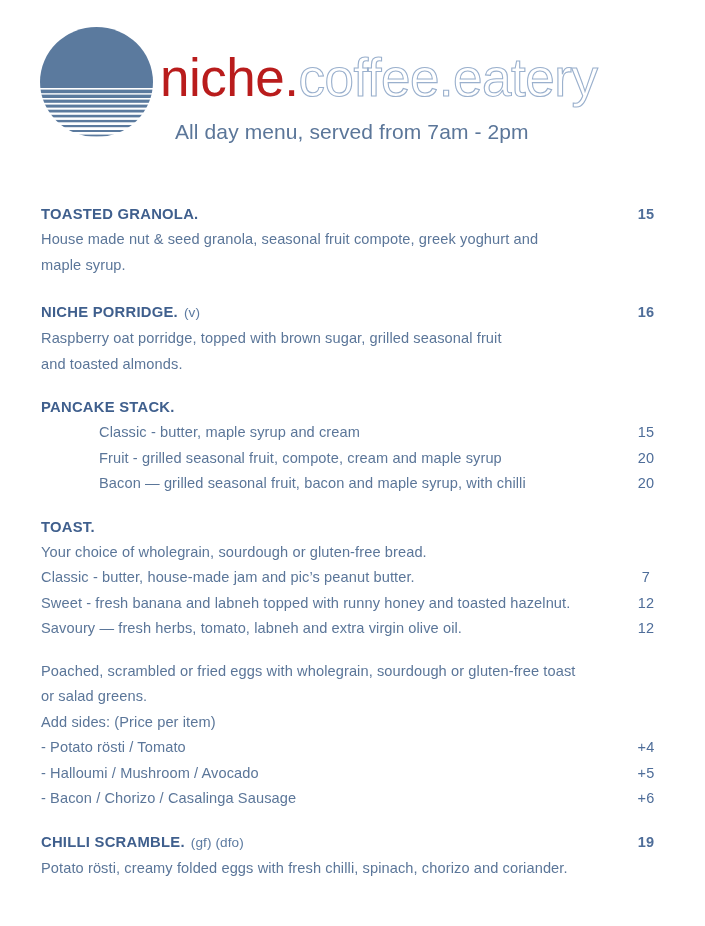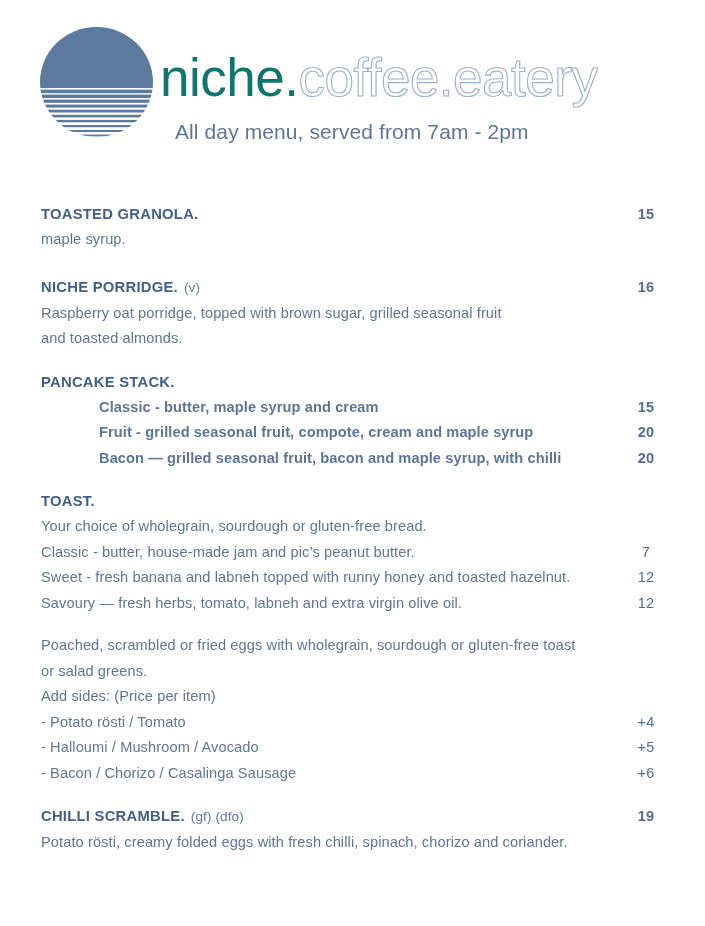--- a/index.html
+++ b/index.html
@@ -44,21 +44,21 @@
     top: 47px;
     height: 62px;
     white-space: nowrap;
     line-height: 62px;
   }
   .wm-solid {
     font-family: "Liberation Sans", sans-serif;
     font-size: 53px;
     font-weight: 400;
     letter-spacing: -0.5px;
-    color: #0f766e;
+    color: #b91c1c;
     vertical-align: baseline;
   }
   .wm-outline {
     font-family: "Liberation Sans", sans-serif;
     font-size: 53px;
     font-weight: 400;
     letter-spacing: -0.5px;
     color: transparent;
     -webkit-text-stroke: 1.1px #9ab0cd;
     text-stroke: 1.1px #9ab0cd;
@@ -124,21 +124,21 @@
     font-size: 14.6px;
     font-weight: 400;
     color: #5b7699;
     line-height: 25.5px;
     letter-spacing: 0.1px;
   }
   .desc .price { line-height: 25.5px; }
 
   .subitem {
     font-size: 14.6px;
-    font-weight: 700;
+    font-weight: 400;
     color: #5b7699;
     line-height: 25.5px;
     letter-spacing: 0.1px;
     padding-left: 58px;
   }
   .subitem .price { line-height: 25.5px; }
 
   .gap-lg { height: 21px; }
   .gap-md { height: 17px; }
 </style>
@@ -179,20 +179,21 @@
     <div class="tagline">All day menu, served from 7am - 2pm</div>
   </div>
 
   <div class="menu">
 
     <div class="section">
       <div class="row heading">
         <span>TOASTED GRANOLA.</span>
         <span class="price">15</span>
       </div>
+      <div class="row desc">House made nut &amp; seed granola, seasonal fruit compote, greek yoghurt and</div>
       <div class="row desc">maple syrup.</div>
     </div>
 
     <div class="gap-lg"></div>
 
     <div class="section">
       <div class="row heading">
         <span>NICHE PORRIDGE.</span><span class="tags">(v)</span>
         <span class="price">16</span>
       </div>

